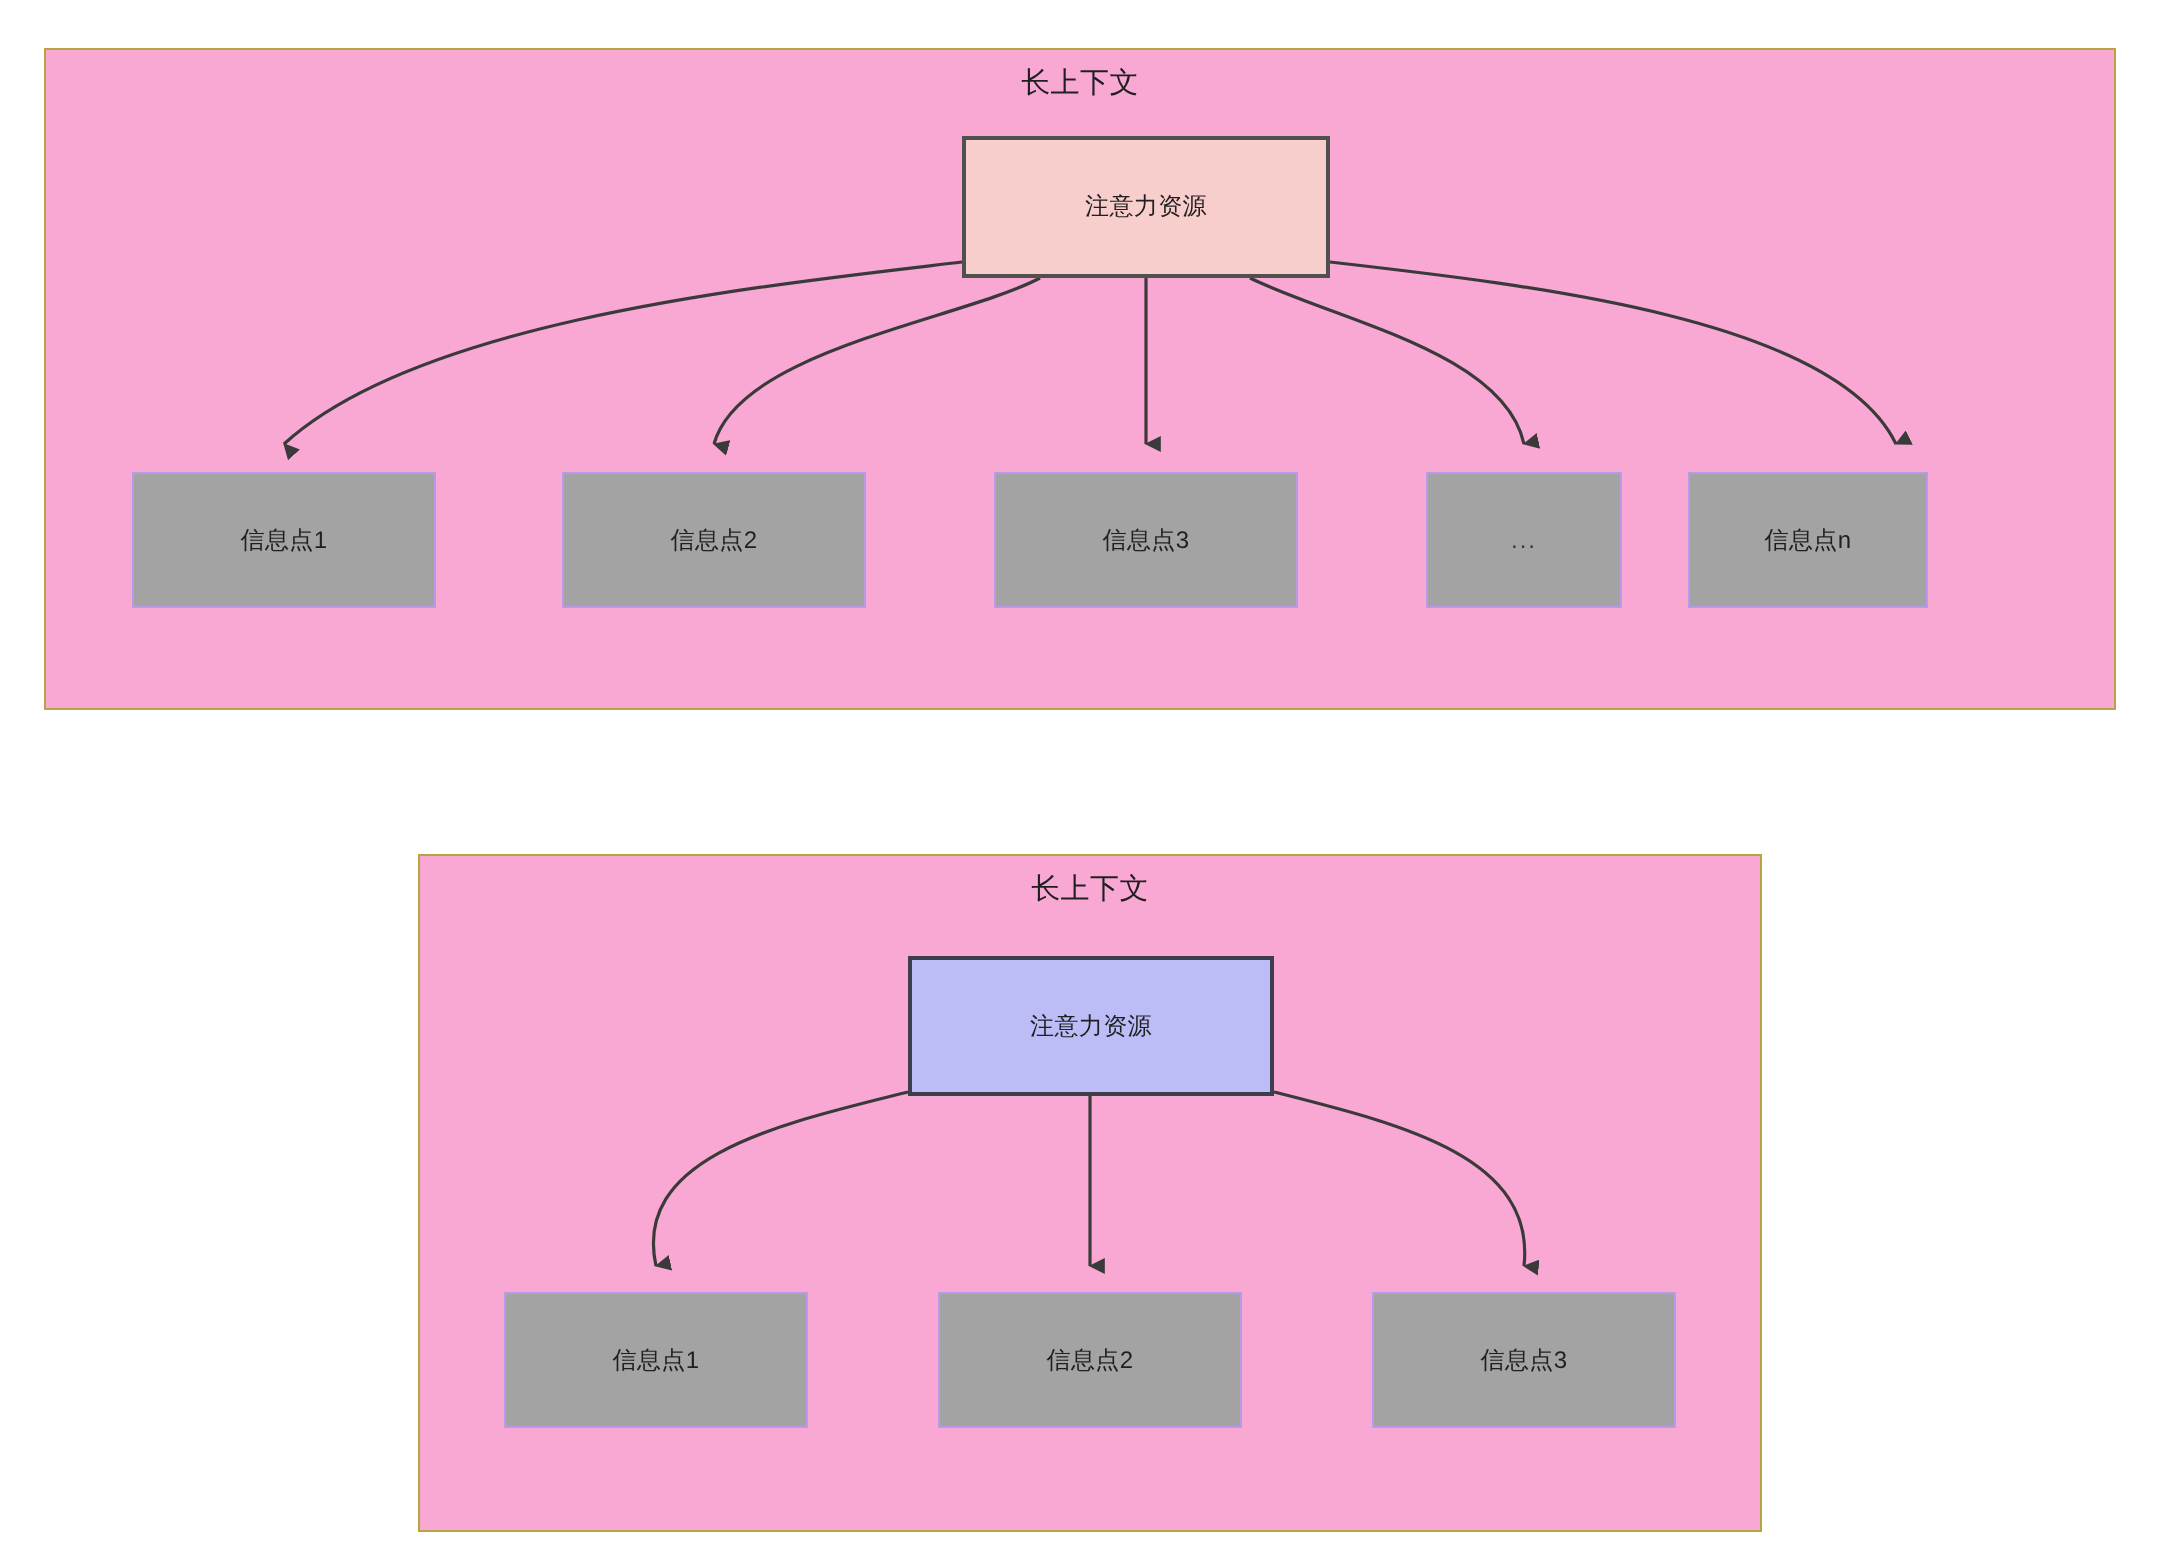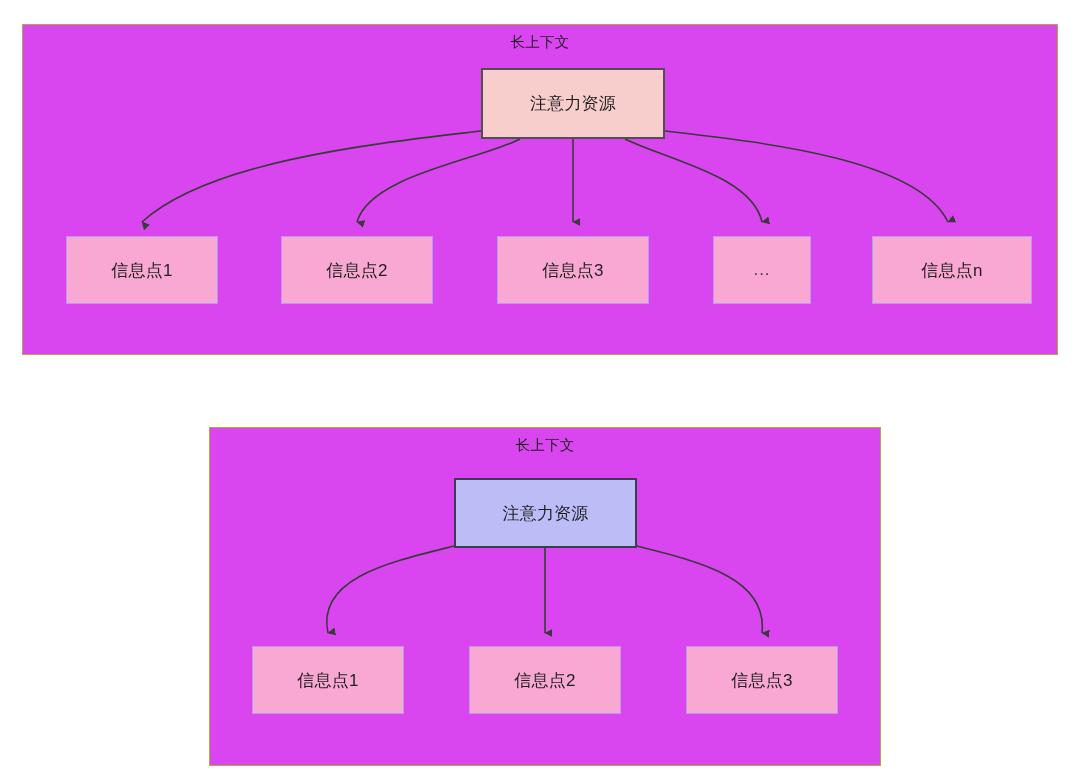--- a/index.html
+++ b/index.html
@@ -25,55 +25,55 @@
     position: absolute;
     left: 0;
     top: 0;
     width: 1080px;
     height: 774px;
     pointer-events: none;
   }
   .container-panel {
     position: absolute;
     box-sizing: border-box;
-    background: #d946ef;
+    background: #f9a8d4;
     border: 1px solid #b5a642;
   }
   .panel-title {
     position: absolute;
     left: 0;
     right: 0;
     top: 8px;
     text-align: center;
     font-size: 14.5px;
     color: #1f1f1f;
     line-height: 18px;
     letter-spacing: 0.2px;
   }
   .node {
     position: absolute;
     box-sizing: border-box;
     display: flex;
     align-items: center;
     justify-content: center;
-    font-size: 17px;
+    font-size: 12px;
     color: #1f1f1f;
     letter-spacing: 0.2px;
     text-align: center;
   }
   .node-attention-long {
     background: #f8cecc;
     border: 2px solid #50514f;
   }
   .node-attention-short {
     background: #bcbcf7;
     border: 2px solid #3d3d4e;
   }
   .node-info {
-    background: #f9a8d4;
+    background: #a3a3a3;
     border: 1.5px solid #b79ae8;
   }
   .node-ellipsis {
     letter-spacing: 1px;
     color: #3a3a3a;
   }
 </style>
 </head>
 <body>
 
@@ -110,21 +110,21 @@
   <div class="node node-attention-long" style="left:481px; top:68px; width:184px; height:71px;">注意力资源</div>
 
   <div class="node node-info" style="left:66px; top:236px; width:152px; height:68px;">信息点1</div>
 
   <div class="node node-info" style="left:281px; top:236px; width:152px; height:68px;">信息点2</div>
 
   <div class="node node-info" style="left:497px; top:236px; width:152px; height:68px;">信息点3</div>
 
   <div class="node node-info node-ellipsis" style="left:713px; top:236px; width:98px; height:68px;">...</div>
 
-  <div class="node node-info" style="left:872px; top:236px; width:160px; height:68px;">信息点n</div>
+  <div class="node node-info" style="left:844px; top:236px; width:120px; height:68px;">信息点n</div>
 
   <div class="node node-attention-short" style="left:454px; top:478px; width:183px; height:70px;">注意力资源</div>
 
   <div class="node node-info" style="left:252px; top:646px; width:152px; height:68px;">信息点1</div>
 
   <div class="node node-info" style="left:469px; top:646px; width:152px; height:68px;">信息点2</div>
 
   <div class="node node-info" style="left:686px; top:646px; width:152px; height:68px;">信息点3</div>
 
 </div>

